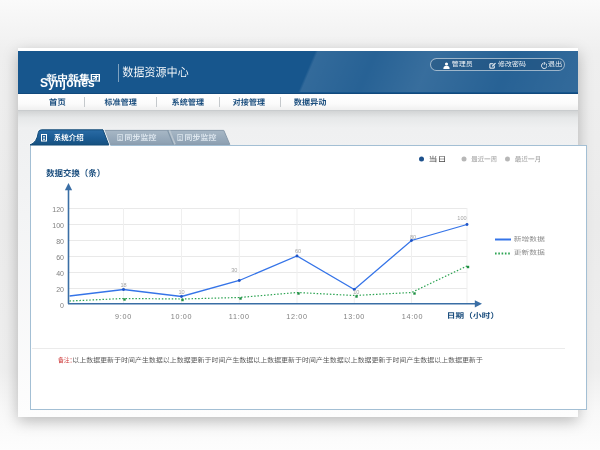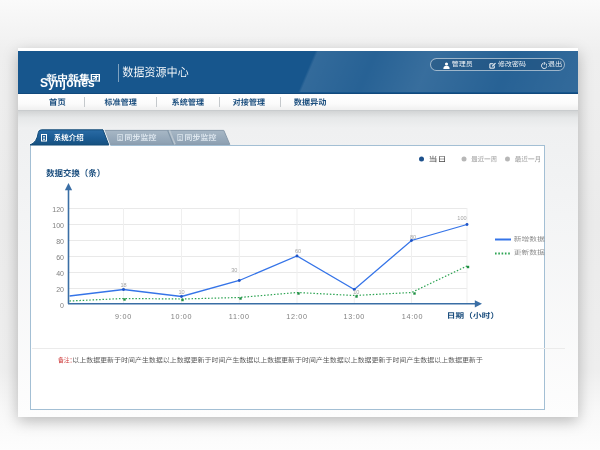--- a/index.html
+++ b/index.html
@@ -26,21 +26,21 @@
     background:linear-gradient(180deg,#ffffff 0%,#fbfbfb 60%,#f0f0f0 100%);
     border-bottom:1px solid #c9ccce; }
   #nav i { position:absolute; top:3px; width:1px; height:10px; background:#c5c9cc; }
   #navshadow { position:absolute; left:0; top:63px; width:560px; height:17px;
     background:linear-gradient(180deg,#d2d4d5 0%, #e6e8e9 40%, #eff0f1 100%); }
   #contentbg { position:absolute; left:0; top:80px; width:560px; height:289px;
     background:linear-gradient(180deg,#eff0f1 0%, #f3f4f5 30%, #fdfdfd 100%); }
   
   #tabs { position:absolute; left:10px; top:81px; width:220px; height:17px; z-index:5; }
   
-  #panel { position:absolute; left:12px; top:97px; width:515px; height:265px;
+  #panel { position:absolute; left:12px; top:97px; width:557px; height:265px;
     background:#fff; border:1px solid #a3bfd4; }
 </style>
 </head>
 <body>
 <div id="page">
   <div id="hdr">
     <div class="sheen"></div>
     <div id="logo1">Synjones</div>
 
     <div id="hdiv"></div>

